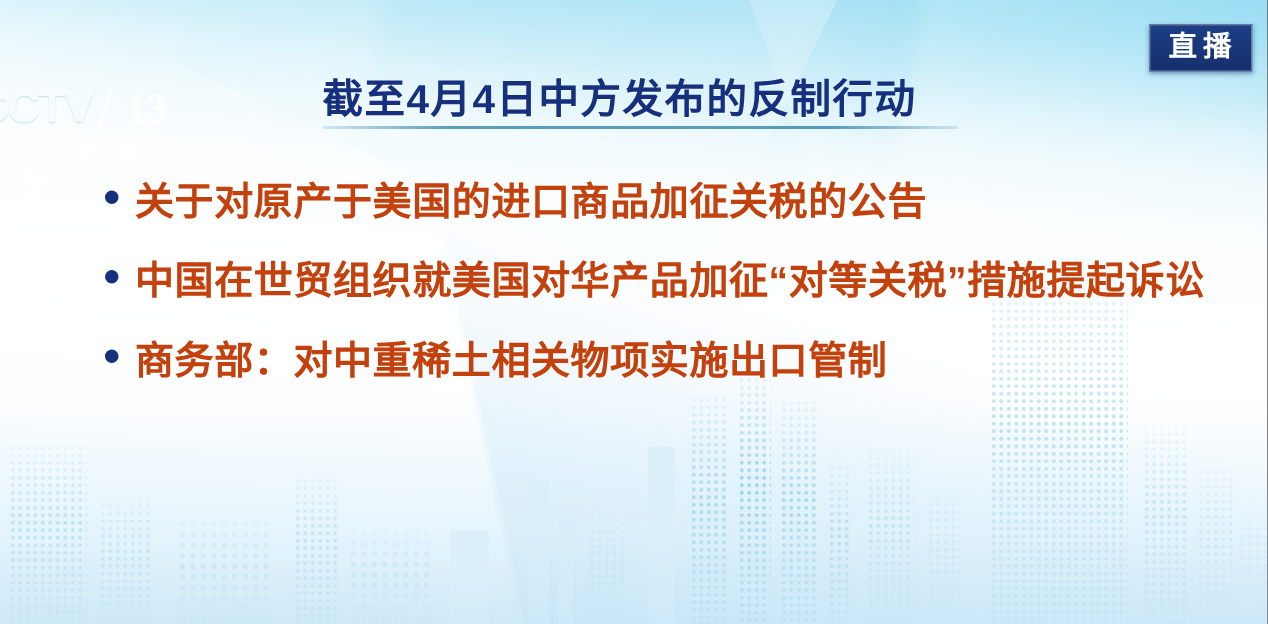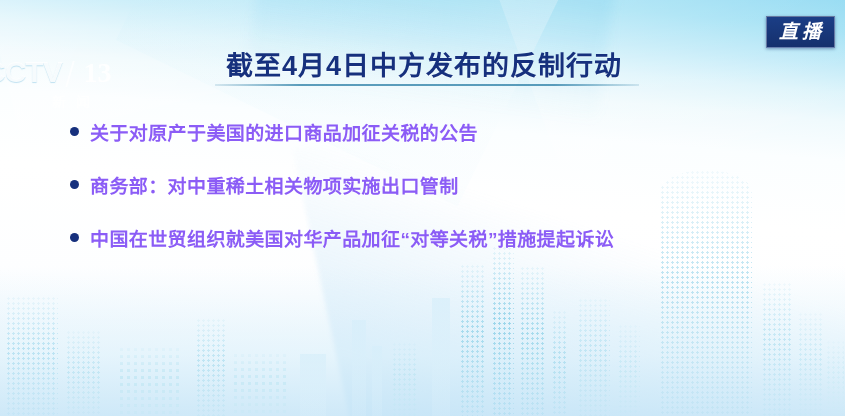--- a/index.html
+++ b/index.html
@@ -176,27 +176,26 @@
     top: 16px;
     background: linear-gradient(180deg, #1b3e86 0%, #15306d 100%);
     color: #ffffff;
     font-size: 19px;
     font-weight: 700;
     letter-spacing: 4px;
     padding: 5px 9px 6px 12px;
     line-height: 1;
     border: 1px solid rgba(255,255,255,0.35);
     box-shadow: 0 1px 3px rgba(20,50,110,0.45);
-    font-style: italic;
   }
 
   
   .headline {
     position: absolute;
-    left: 226px;
+    left: 215px;
     top: 44px;
     font-size: 27px;
     font-weight: 700;
     letter-spacing: 1px;
     color: #16307d;
     text-shadow: 0 1px 0 rgba(255,255,255,0.55);
     white-space: nowrap;
   }
   .headline-rule {
     position: absolute;
@@ -221,24 +220,24 @@
   }
   .bullet-dot {
     width: 9px;
     height: 9px;
     border-radius: 50%;
     background: #16307d;
     flex: 0 0 auto;
     margin-right: 11px;
   }
   .bullet-text {
-    font-size: 19px;
+    font-size: 26px;
     font-weight: 700;
     letter-spacing: 0.4px;
-    color: #8b5cf6;
+    color: #c2410c;
     white-space: nowrap;
     text-shadow: 0 1px 0 rgba(255,255,255,0.5);
   }
 </style>
 </head>
 <body>
 
 <div id="screen">
 
   <div class="bg-base"></div>
@@ -293,21 +292,21 @@
   <div class="headline">截至4月4日中方发布的反制行动</div>
   <div class="headline-rule"></div>
 
   <div class="bullet-list">
     <div class="bullet-row">
       <span class="bullet-dot"></span>
       <span class="bullet-text">关于对原产于美国的进口商品加征关税的公告</span>
     </div>
     <div class="bullet-row">
       <span class="bullet-dot"></span>
-      <span class="bullet-text">商务部：对中重稀土相关物项实施出口管制</span>
+      <span class="bullet-text">中国在世贸组织就美国对华产品加征“对等关税”措施提起诉讼</span>
     </div>
     <div class="bullet-row">
       <span class="bullet-dot"></span>
-      <span class="bullet-text">中国在世贸组织就美国对华产品加征“对等关税”措施提起诉讼</span>
+      <span class="bullet-text">商务部：对中重稀土相关物项实施出口管制</span>
     </div>
   </div>
 
 </div>
 
 </body></html>

